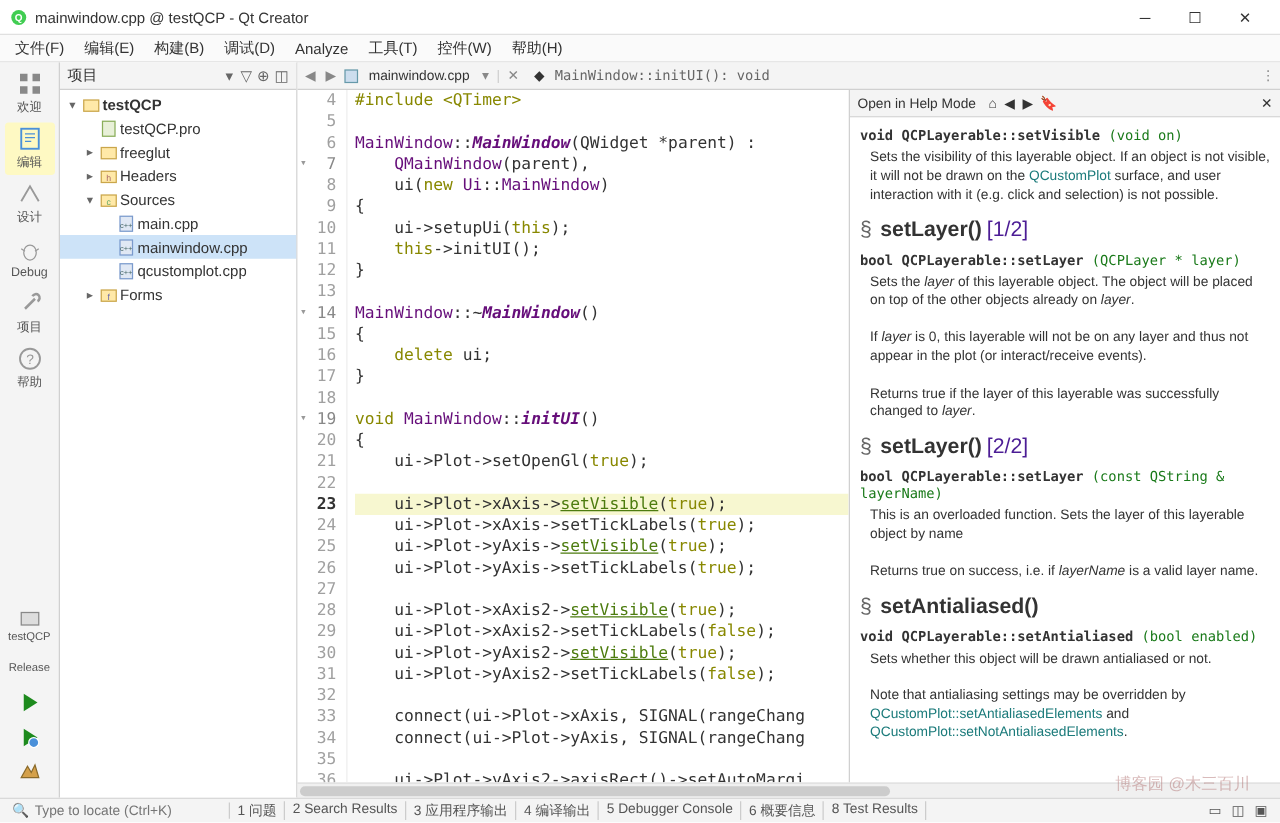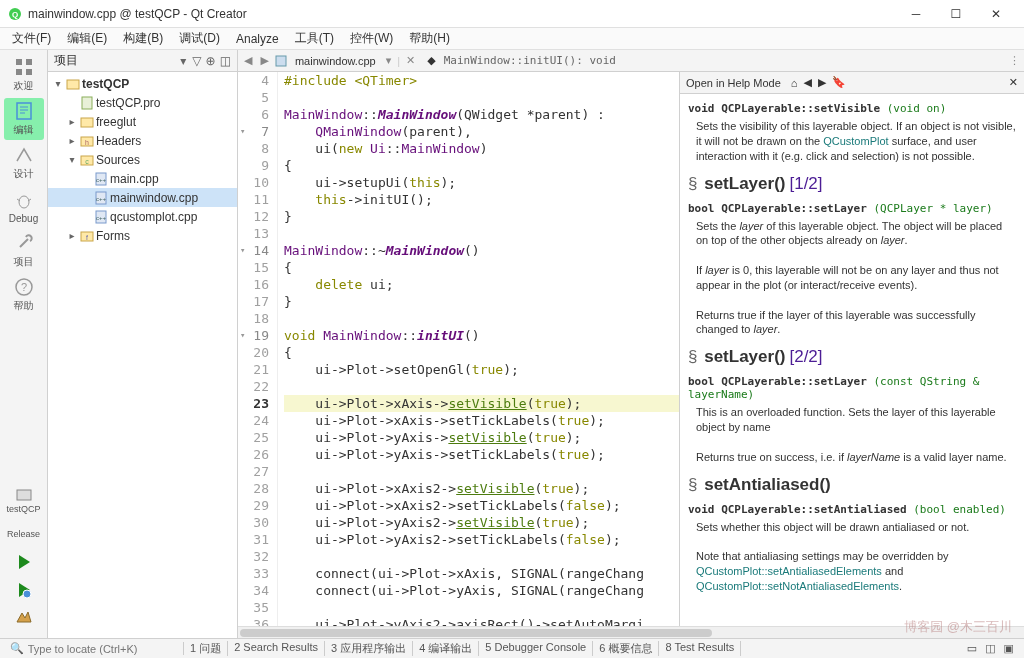--- a/index.html
+++ b/index.html
@@ -7,21 +7,21 @@
 .titlebar { height: 28px; background: #fff; display: flex; align-items: center; padding: 0 8px; border-bottom: 1px solid #e0e0e0; }
 .titlebar-icon { width: 14px; height: 14px; margin-right: 6px; }
 .titlebar-title { flex: 1; font-size: 12px; color: #333; }
 .win-controls { display: flex; gap: 0; }
 .win-btn { width: 40px; height: 24px; display: flex; align-items: center; justify-content: center; color: #333; font-size: 12px; }
 .menubar { height: 22px; display: flex; align-items: center; padding: 0 6px; gap: 4px; border-bottom: 1px solid #e0e0e0; background: #fafafa; }
 .menu-item { padding: 2px 6px; font-size: 12px; color: #333; }
 .main-layout { display: flex; height: 588px; }
 .left-toolbar { width: 48px; background: #f4f4f4; border-right: 1px solid #d0d0d0; display: flex; flex-direction: column; align-items: center; padding-top: 4px; }
 .tool-btn { width: 40px; height: 42px; display: flex; flex-direction: column; align-items: center; justify-content: center; font-size: 10px; color: #555; margin-bottom: 2px; border-radius: 3px; }
-.tool-btn.active { background: #86efac; }
+.tool-btn.active { background: #fef9c3; }
 .tool-btn .icon { width: 20px; height: 20px; margin-bottom: 2px; }
 .tool-label { font-size: 10px; color: #555; white-space: nowrap; text-align: right; }
 .bottom-tools { margin-top: auto; display: flex; flex-direction: column; align-items: center; padding-bottom: 6px; }
 .bottom-tool { width: 40px; height: 28px; display: flex; align-items: center; justify-content: center; color: #555; font-size: 11px; }
 .play-btn { color: #1d8a1d; }
 .proj-panel { width: 190px; border-right: 1px solid #d0d0d0; display: flex; flex-direction: column; background: #fff; min-width: 190px; }
 .proj-header { height: 22px; display: flex; align-items: center; padding: 0 6px; border-bottom: 1px solid #d0d0d0; background: #f4f4f4; gap: 6px; }
 .proj-header-title { flex: 1; font-size: 12px; }
 .proj-header-icons { display: flex; gap: 4px; color: #666; }
 .tree { padding: 2px 0; font-size: 12px; }
@@ -391,13 +391,13 @@
       <div class="status-tab">5 Debugger Console</div>
       <div class="status-tab">6 概要信息</div>
       <div class="status-tab">8 Test Results</div>
     </div>
   <span style="flex:1;"></span>
   <span style="padding:0 4px;">▭</span>
   <span style="padding:0 4px;">◫</span>
   <span style="padding:0 4px;">▣</span>
 </div>
 
-<div style="position:fixed; right:12px; bottom:22px; color:rgba(180,120,120,0.5); font-size:13px;">博客园 @木三百川</div>
+<div style="position:fixed; right:24px; bottom:22px; color:rgba(180,120,120,0.5); font-size:13px;">博客园 @木三百川</div>
 
 </body></html>

